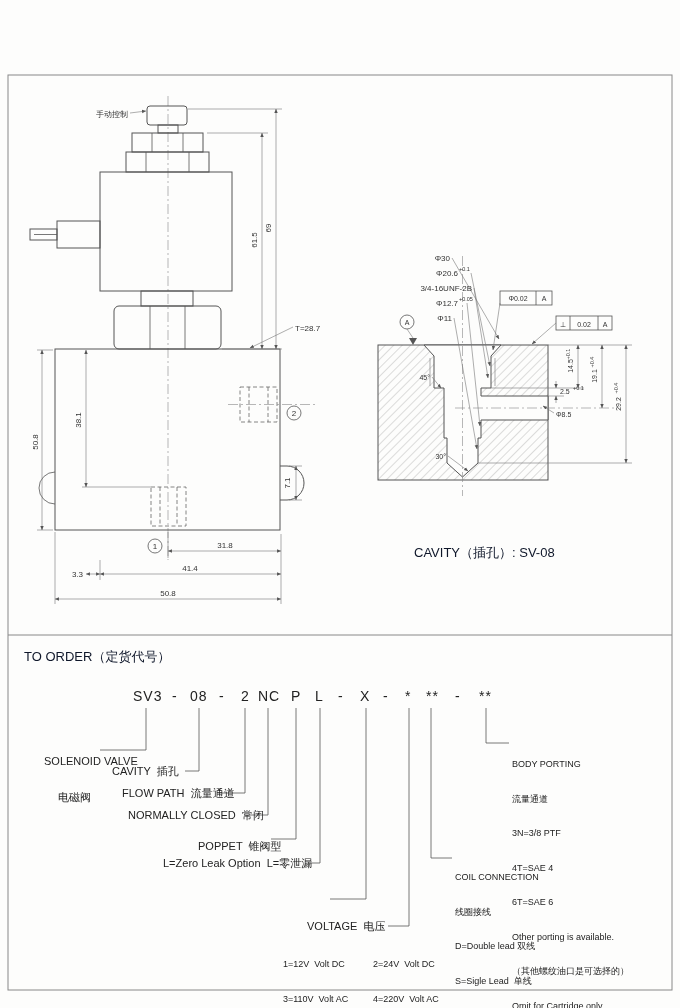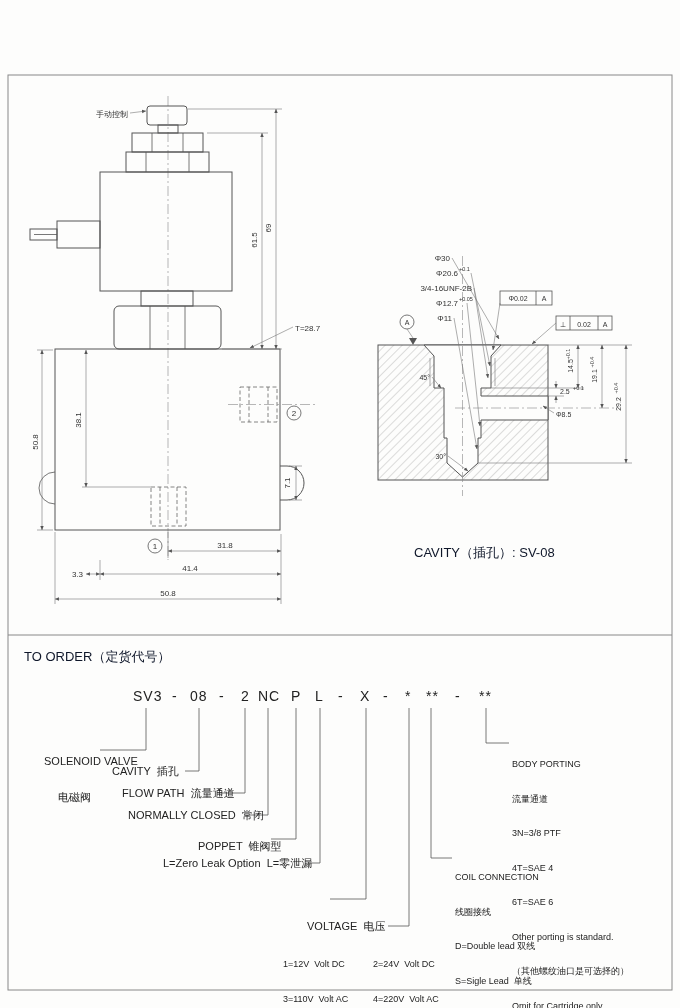--- a/index.html
+++ b/index.html
@@ -276,19 +276,19 @@
   
   
 </div>
 
 <div class="t t9" style="left:512px;top:736px">
   <div>BODY PORTING</div>
   <div>流量通道</div>
   <div>3N=3/8 PTF</div>
   <div>4T=SAE 4</div>
   <div>6T=SAE 6</div>
-  <div>Other porting is standard.</div>
+  <div>Other porting is available.</div>
   <div>（其他螺纹油口是可选择的）</div>
   <div>Omit for Cartridge only</div>
   
 </div>
 
 </div>
 
 </body></html>

